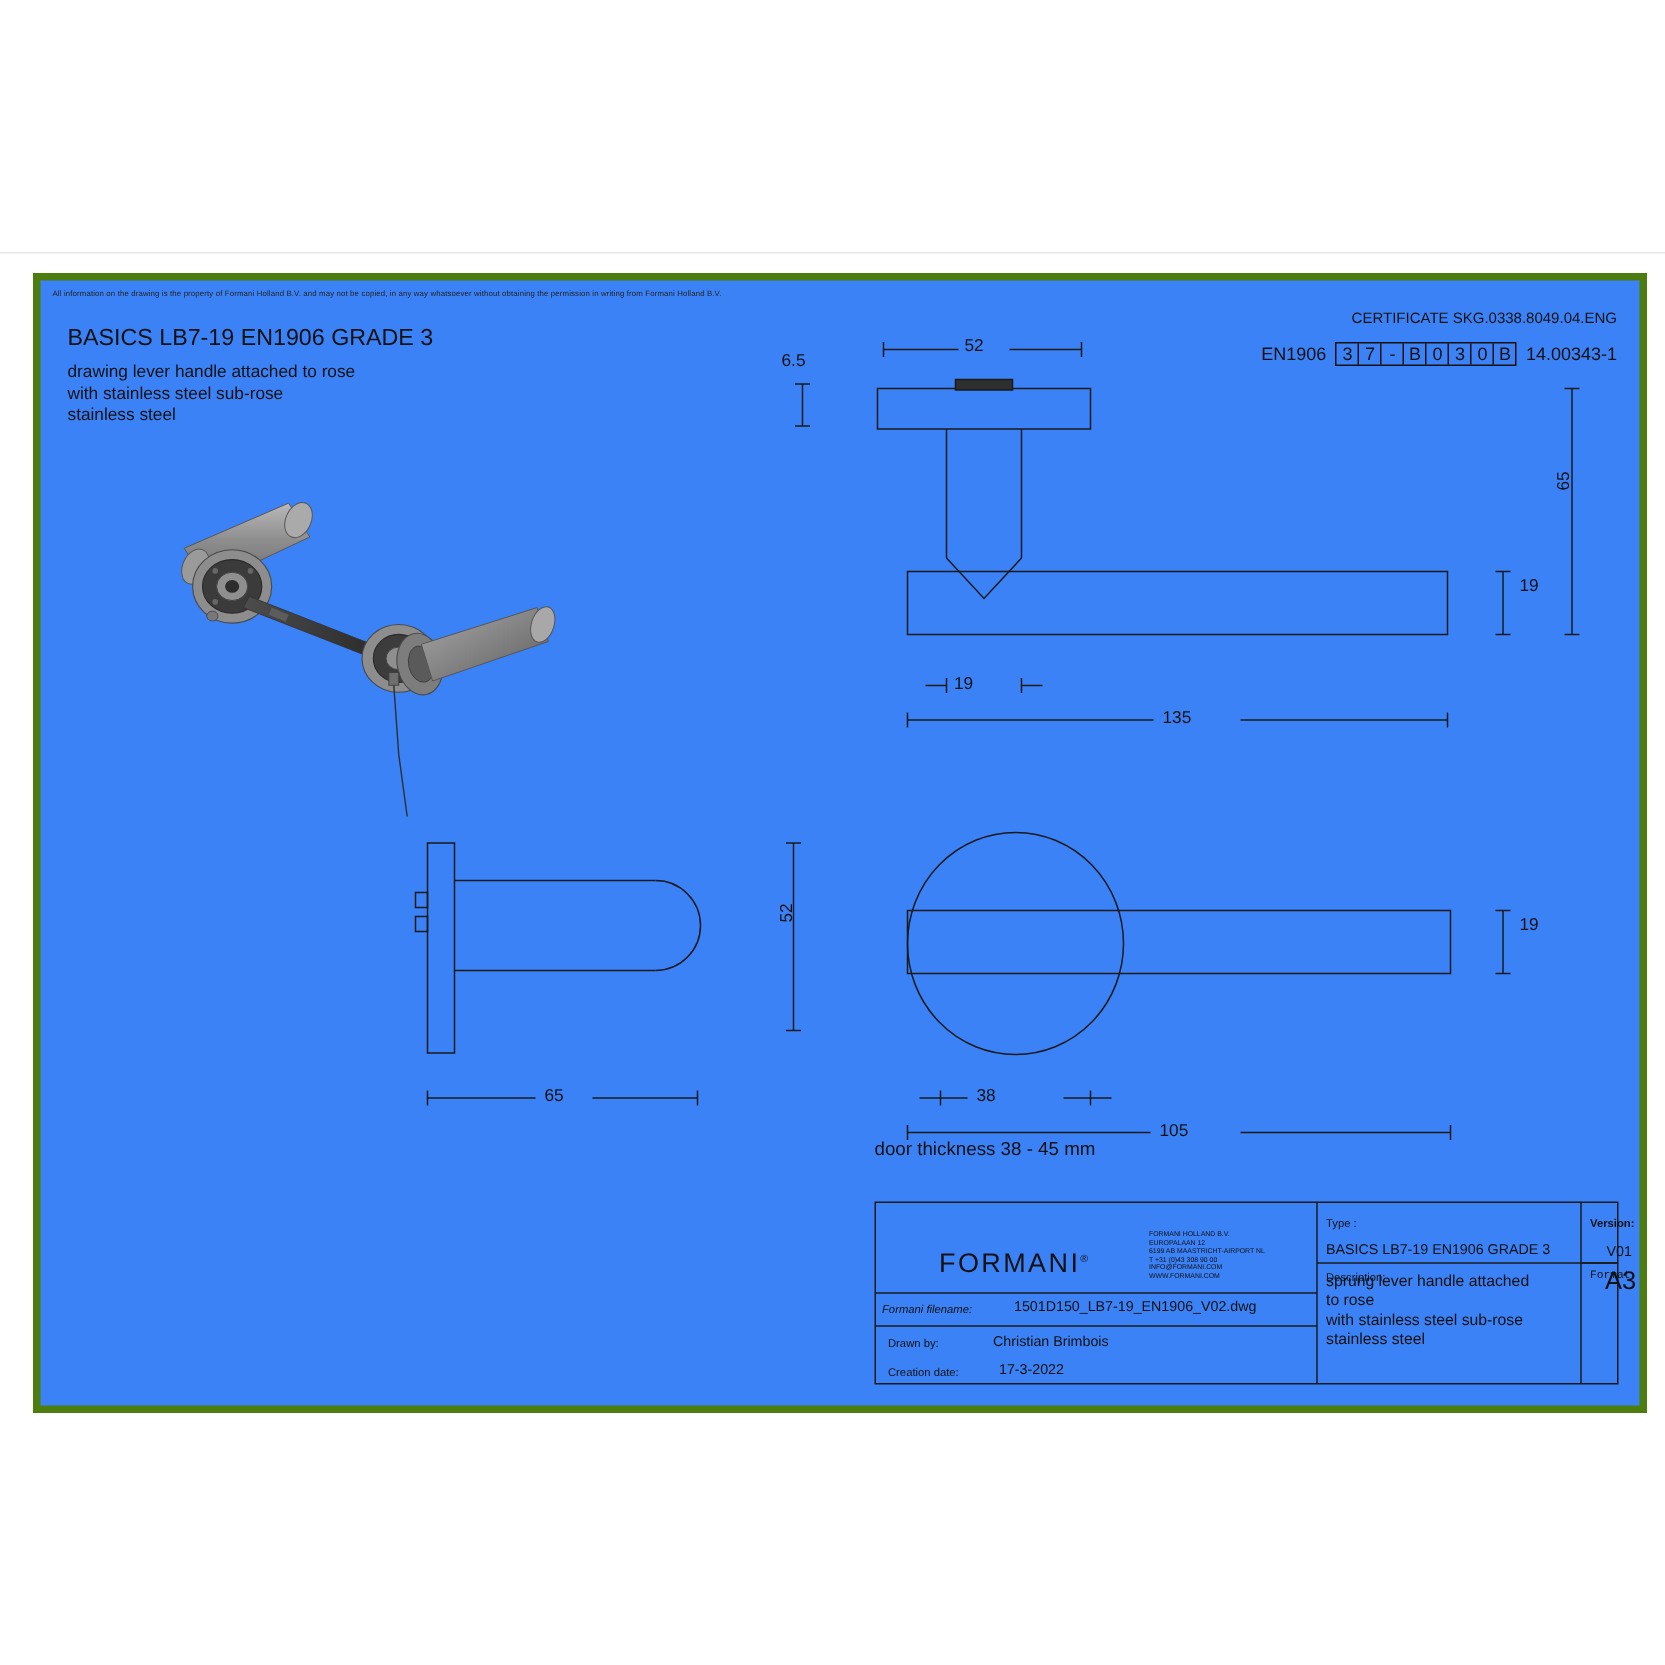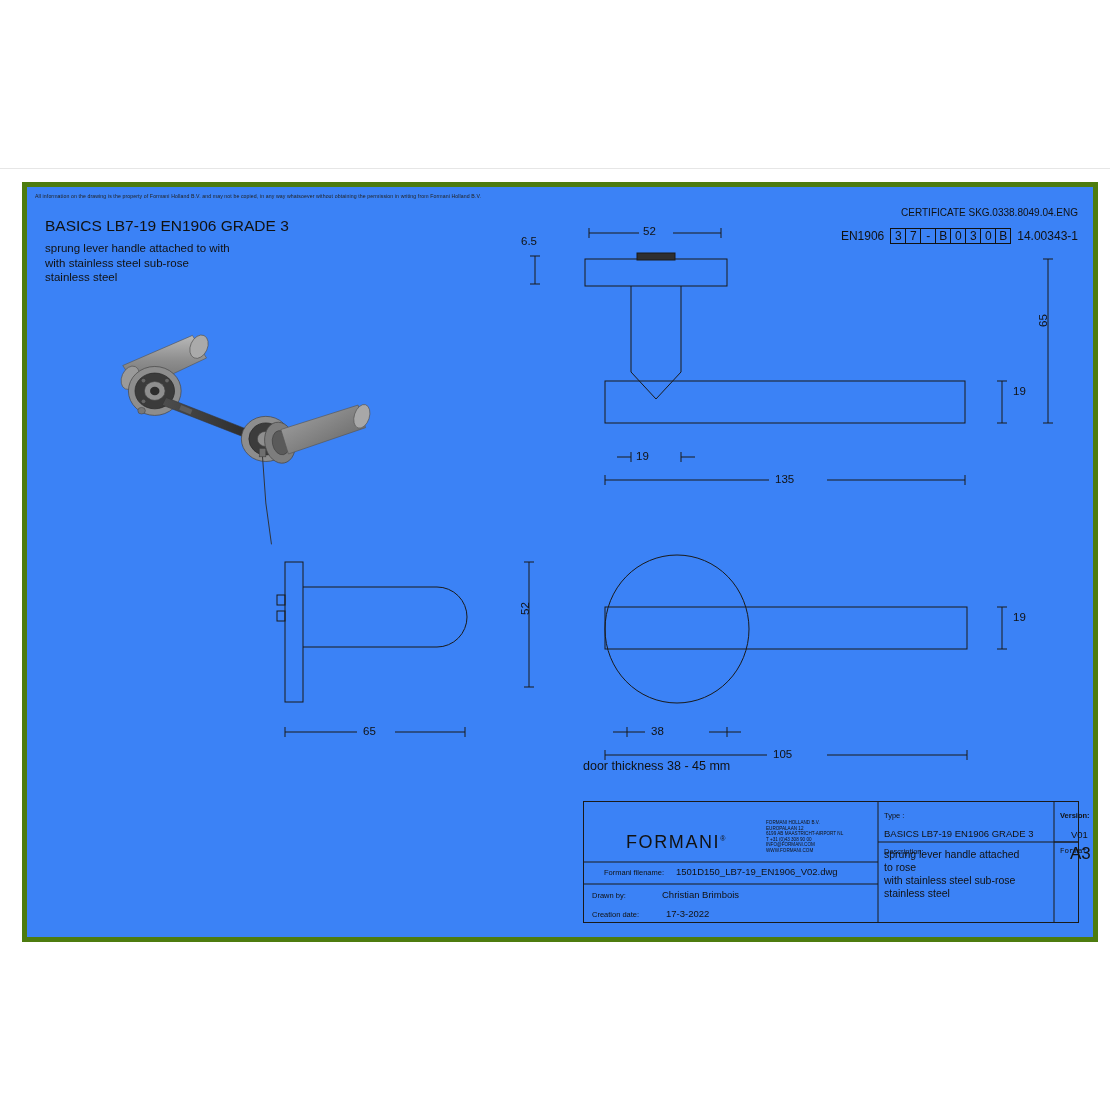--- a/index.html
+++ b/index.html
@@ -33,21 +33,21 @@
 <body>
 
 <div class="topline"></div>
 
 <div class="sheet">
 
   <div class="disclaimer">All information on the drawing is the property of Formani Holland B.V. and may not be copied, in any way whatsoever without obtaining the permission in writing from Formani Holland B.V.</div>
 
   <div class="title-main">BASICS LB7-19 EN1906 GRADE 3</div>
   <div class="title-sub">
-    <div>sprung lever handle attached to with</div>
+    <div>drawing lever handle attached to rose</div>
     <div>with stainless steel sub-rose</div>
     <div>stainless steel</div>
   </div>
 
   <div class="cert">CERTIFICATE SKG.0338.8049.04.ENG</div>
   <div class="en-row">
     <span>EN1906</span>
     <span class="codebox">
       <span>3</span>
       <span>7</span>
@@ -232,21 +232,21 @@
       <div>INFO@FORMANI.COM</div>
       <div>WWW.FORMANI.COM</div>
     </div>
 
     <div class="tb-label" style="left:300px;top:9px;">Type :</div>
     <div class="type-val">BASICS LB7-19 EN1906 GRADE 3</div>
 
     <div class="tb-label" style="left:476px;top:9px;font-weight:bold;">Version:</div>
     <div class="ver">V01</div>
 
-    <div class="tb-label" style="left:20px;top:66px;">Formani filename:</div>
+    <div class="tb-label" style="left:4px;top:66px;font-style:italic;">Formani filename:</div>
     <div class="tb-val" style="left:92px;top:64px;">1501D150_LB7-19_EN1906_V02.dwg</div>
 
     <div class="tb-label" style="left:8px;top:89px;">Drawn by:</div>
     <div class="tb-val" style="left:78px;top:87px;text-align:center;">Christian Brimbois</div>
 
     <div class="tb-label" style="left:8px;top:108px;">Creation date:</div>
     <div class="tb-val" style="left:82px;top:106px;">17-3-2022</div>
 
     <div class="tb-label" style="left:300px;top:45px;text-align:right;">Description:</div>
     <div class="desc-lines">

